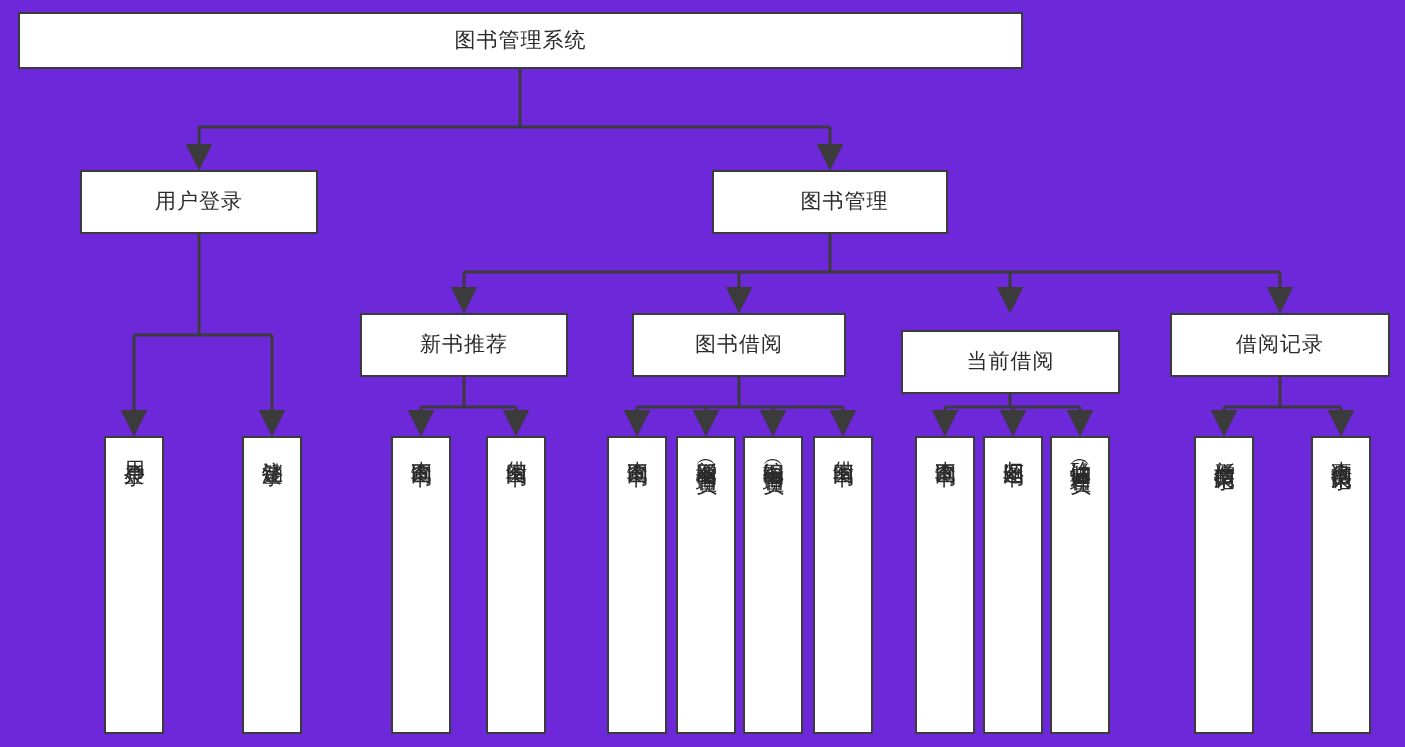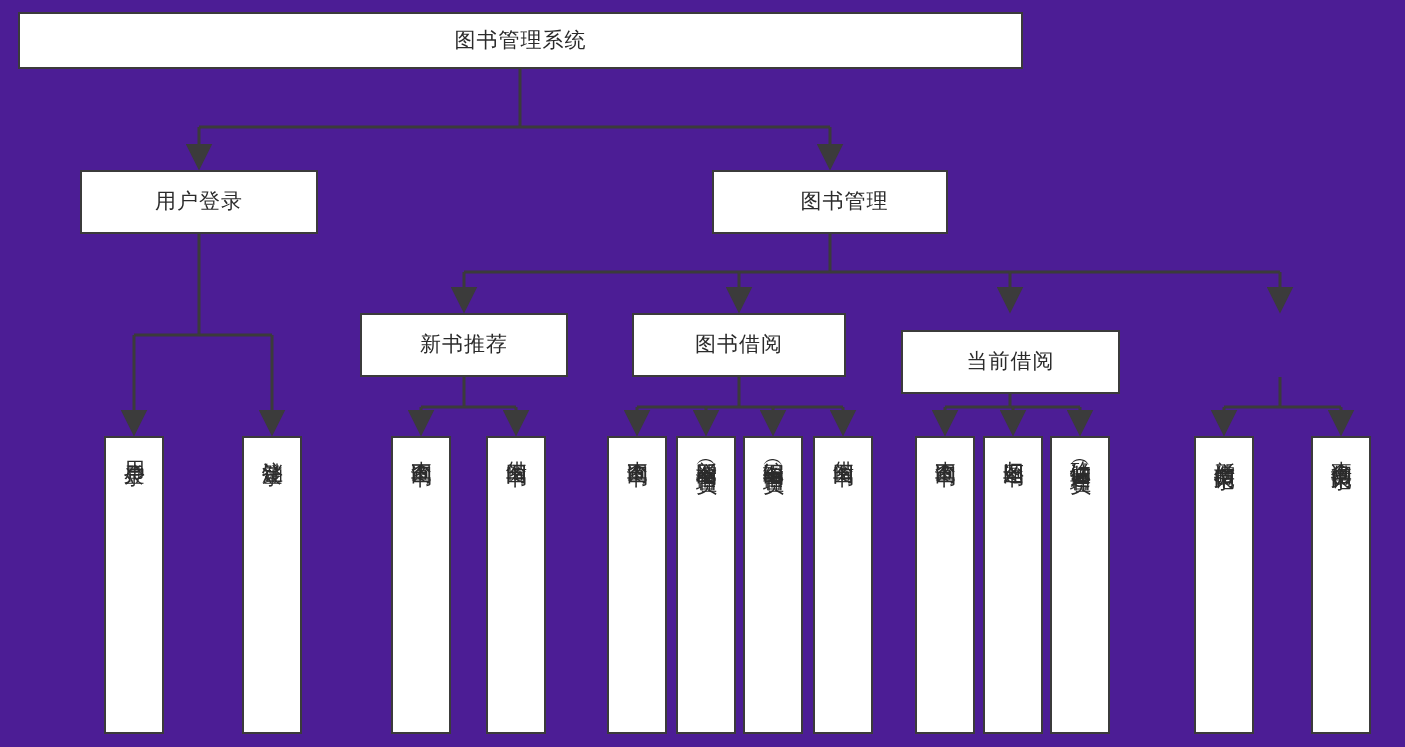--- a/index.html
+++ b/index.html
@@ -7,21 +7,21 @@
     padding: 0;
     background: #ffffff;
   }
   body {
     font-family: "DejaVu Sans", "Liberation Sans", sans-serif;
   }
   #stage {
     position: relative;
     width: 1405px;
     height: 747px;
-    background: #4c1d95;
+    background: #6d28d9;
     overflow: hidden;
   }
   #edges {
     position: absolute;
     left: 0;
     top: 0;
     width: 1405px;
     height: 747px;
     pointer-events: none;
   }
@@ -139,20 +139,23 @@
   </div>
 
   <div class="node" style="left:632px; top:313px; width:214px; height:64px;">
     <span class="node-label">图书借阅</span>
   </div>
 
   <div class="node" style="left:901px; top:330px; width:219px; height:64px;">
     <span class="node-label">当前借阅</span>
   </div>
 
+  <div class="node" style="left:1170px; top:313px; width:220px; height:64px;">
+    <span class="node-label">借阅记录</span>
+  </div>
 
   <div class="node leaf" style="left:104px; top:436px; width:60px; height:298px;">
     <span class="node-label">用户登录</span>
   </div>
   <div class="node leaf" style="left:242px; top:436px; width:60px; height:298px;">
     <span class="node-label">注销登录</span>
   </div>
 
   <div class="node leaf" style="left:391px; top:436px; width:60px; height:298px;">
     <span class="node-label">查询图书</span>

